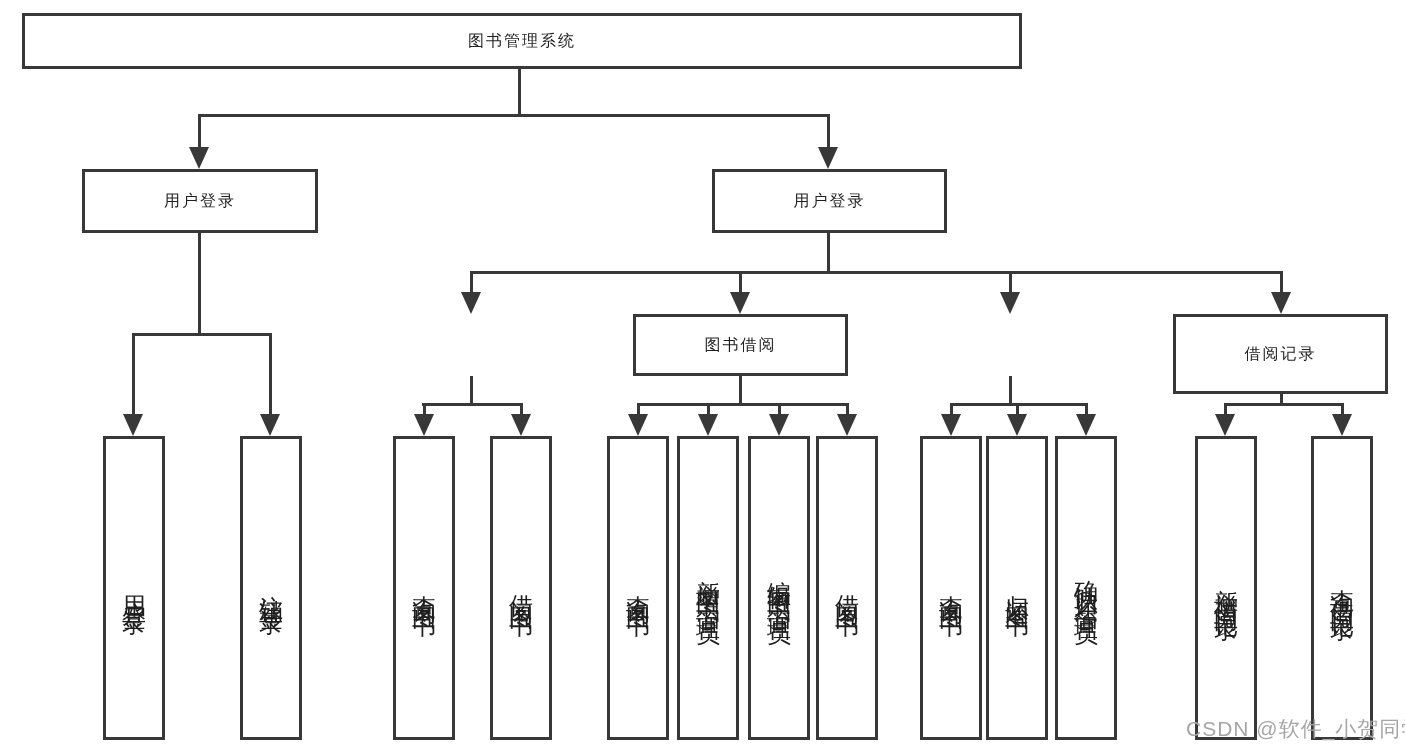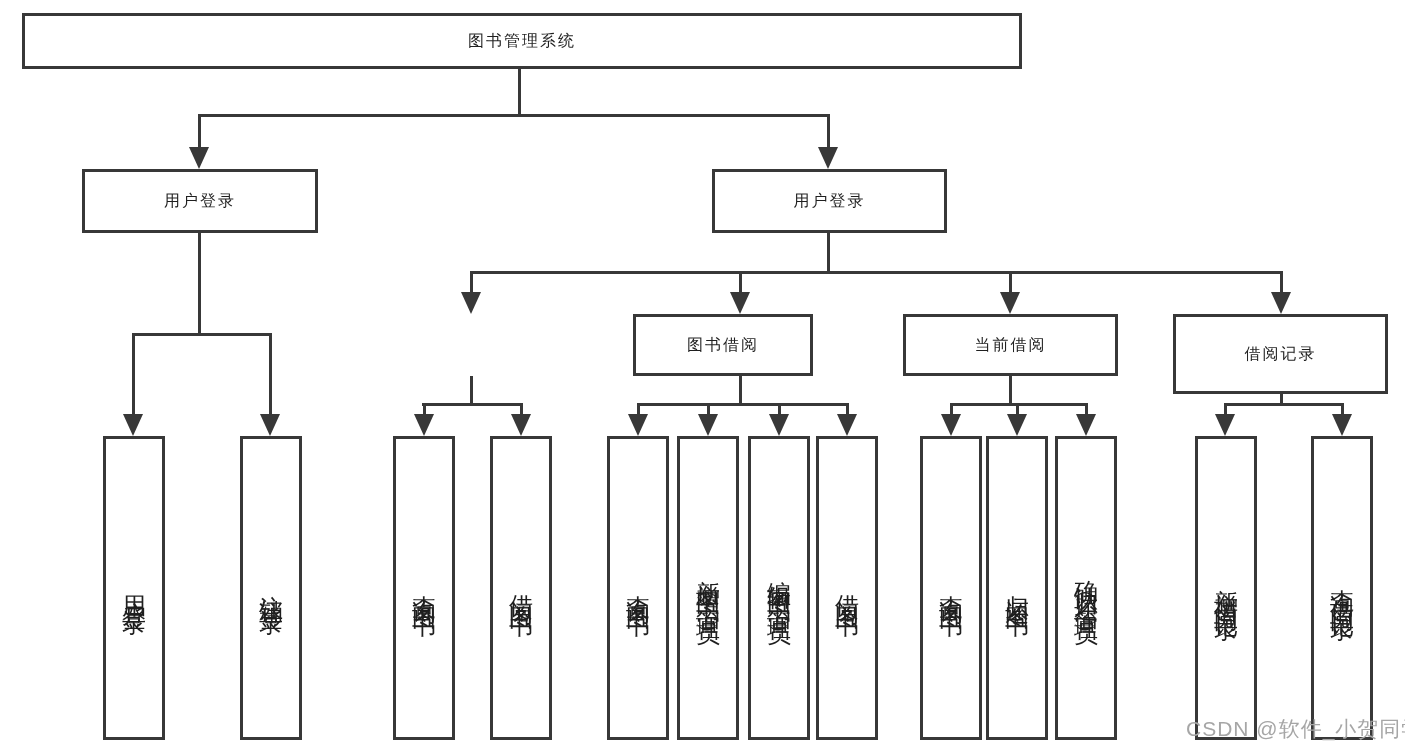--- a/index.html
+++ b/index.html
@@ -137,25 +137,22 @@
     <span>图书管理系统</span>
   </div>
 
   <div class="box hbox" style="left:82px;top:169px;width:236px;height:64px">
     <span>用户登录</span>
   </div>
   <div class="box hbox" style="left:712px;top:169px;width:235px;height:64px">
     <span>用户登录</span>
   </div>
 
-  <div class="box hbox" style="left:633px;top:314px;width:180px;height:62px">
+  <div class="box hbox" style="left:633px;top:314px;width:215px;height:62px">
     <span>图书借阅</span>
-  </div>
-  <div class="box hbox" style="left:903px;top:314px;width:215px;height:62px">
-    <span>当前借阅</span>
   </div>
   <div class="box hbox" style="left:1173px;top:314px;width:215px;height:80px">
     <span>借阅记录</span>
   </div>
 
   <div class="box vbox" style="left:103px;top:436px;width:62px;height:304px">
     <span>用户登录</span>
   </div>
   <div class="box vbox" style="left:240px;top:436px;width:62px;height:304px">
     <span>注销登录</span>

